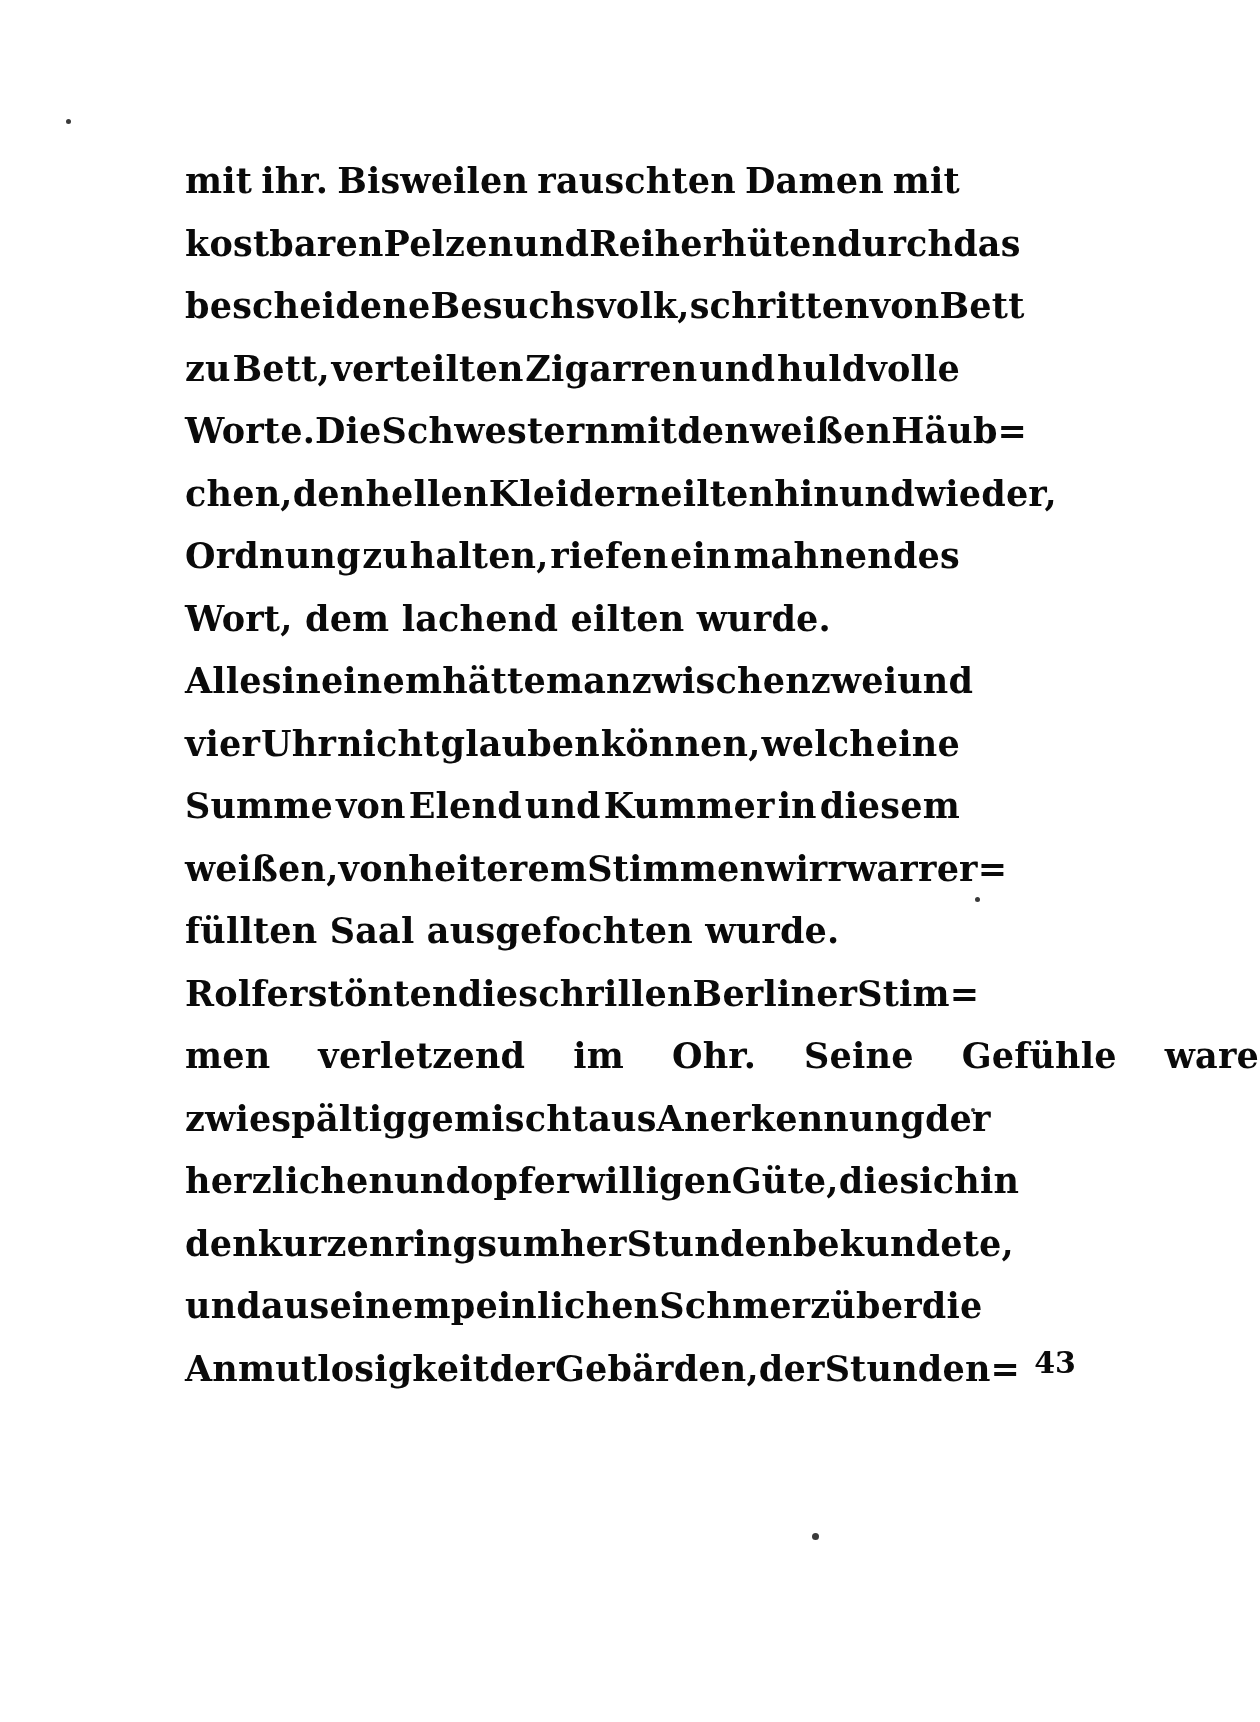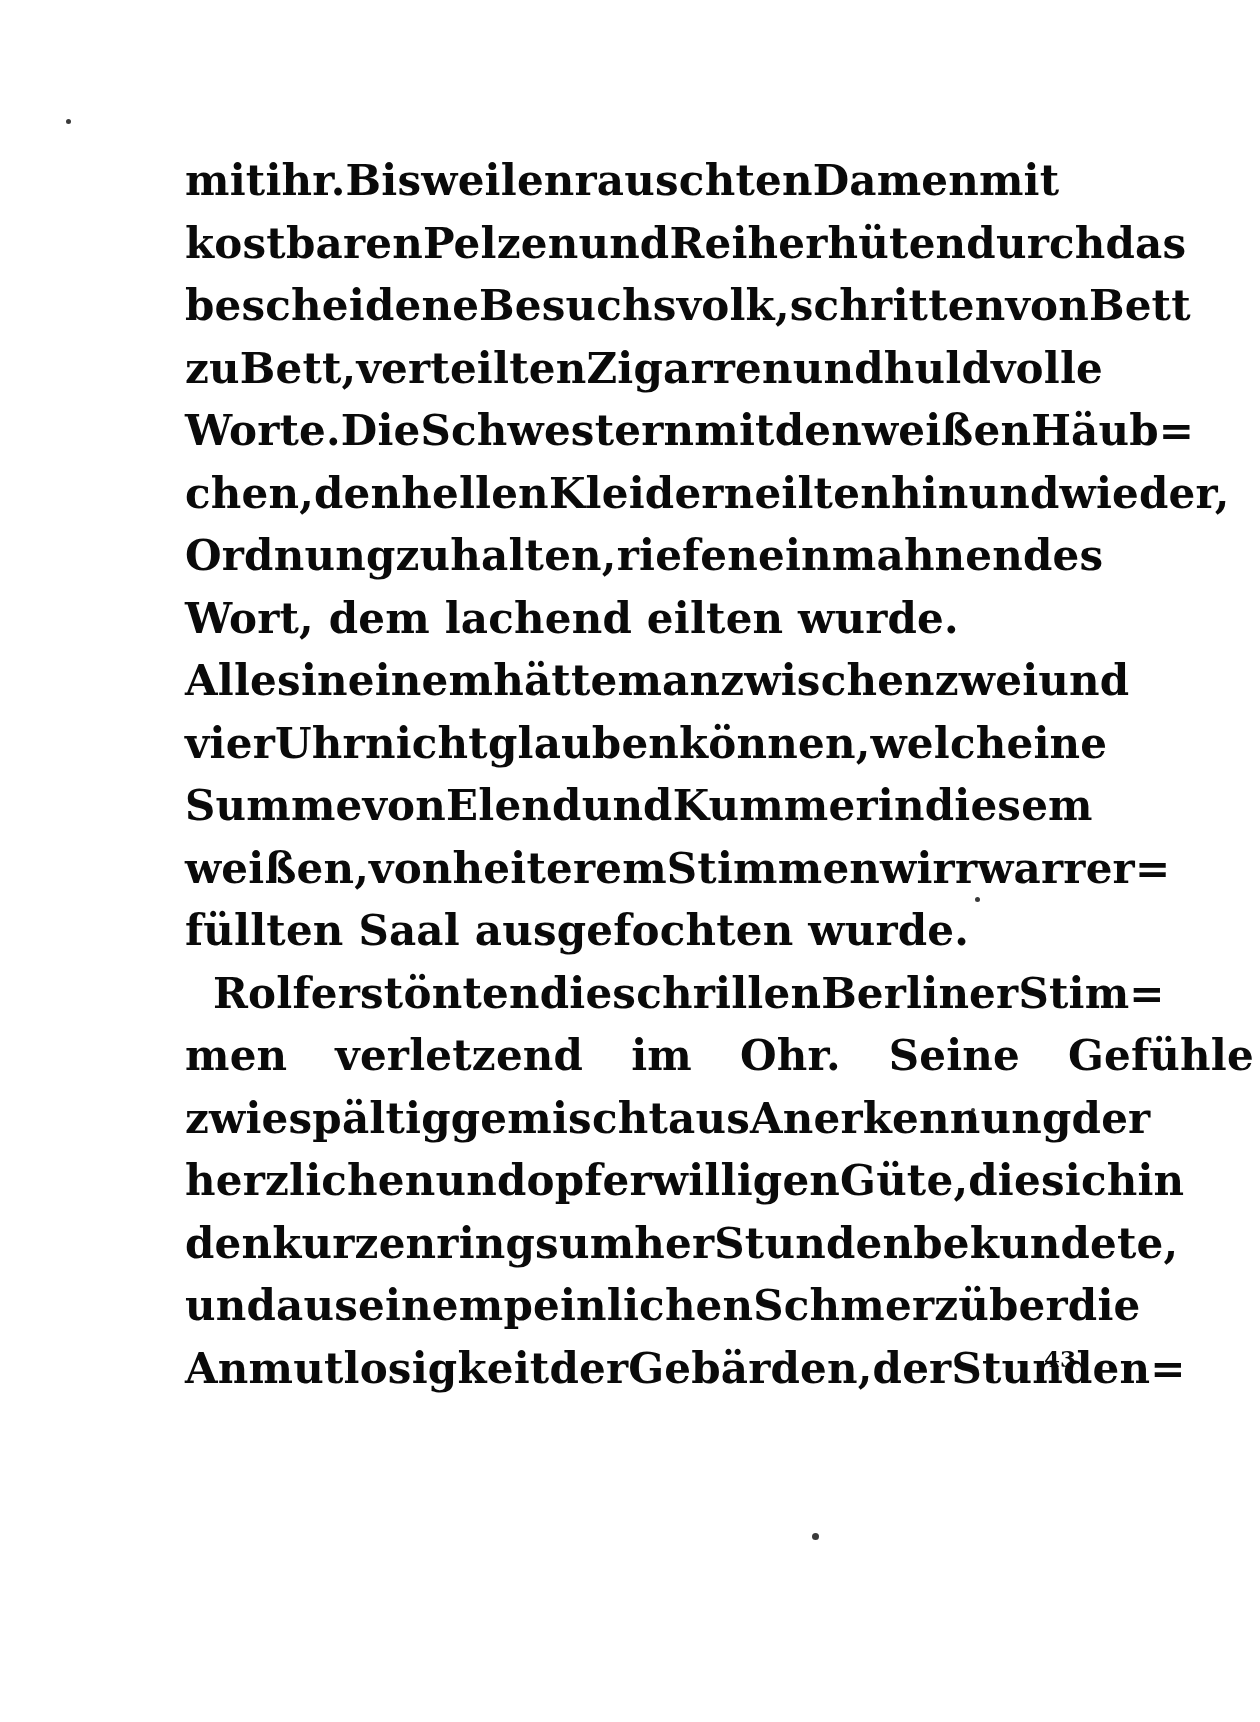--- a/index.html
+++ b/index.html
@@ -17,21 +17,21 @@
   .text-block {
     position: absolute;
     left: 185px;
     top: 150px;
     width: 775px;
   }
   .para {
     margin: 0 0 0 0;
     font-family: "DejaVu Serif", "Liberation Serif", serif;
     font-weight: 700;
-    font-size: 42px;
+    font-size: 35px;
     line-height: 62.5px;
     color: #0a0a0a;
     text-align: justify;
     text-justify: inter-word;
     letter-spacing: 0.2px;
     -webkit-font-smoothing: none;
   }
   .para .indent {
     display: inline-block;
     width: 36px;
@@ -44,21 +44,21 @@
   .flush-line {
     display: block;
     white-space: nowrap;
   }
   .page-number {
     position: absolute;
     right: 184px;
     top: 1345px;
     font-family: "DejaVu Serif", "Liberation Serif", serif;
     font-weight: 700;
-    font-size: 23px;
+    font-size: 30px;
     color: #0a0a0a;
   }
   .speck {
     position: absolute;
     background: #3a3a3a;
     border-radius: 50%;
   }
   .speck-1 { left: 66px;  top: 119px; width: 5px; height: 5px; }
   .speck-2 { left: 975px; top: 897px; width: 5px; height: 5px; }
   .speck-3 { left: 971px; top: 1108px; width: 4px; height: 4px; }
@@ -196,21 +196,21 @@
             <span>Stimmenwirrwarr</span>
             <span>er=</span>
           </span>
         </span>
       <span class="flush-line"><span>füllten Saal ausgefochten wurde.</span></span>
     </div>
 
     <div class="para">
       <span class="justified-line">
           <span class="indent"></span>
-          <span style="display: flex; flex: 1 1 0%; justify-content: center; margin-left: 28px;">
+          <span style="display: flex; flex: 1 1 0%; justify-content: center;">
             <span>Rolfers</span>
             <span>tönten</span>
             <span>die</span>
             <span>schrillen</span>
             <span>Berliner</span>
             <span>Stim=</span>
           </span>
         </span>
       <span class="justified-line">
           <span style="display: flex; flex: 1 1 0%; justify-content: space-between; gap: 48px;">

